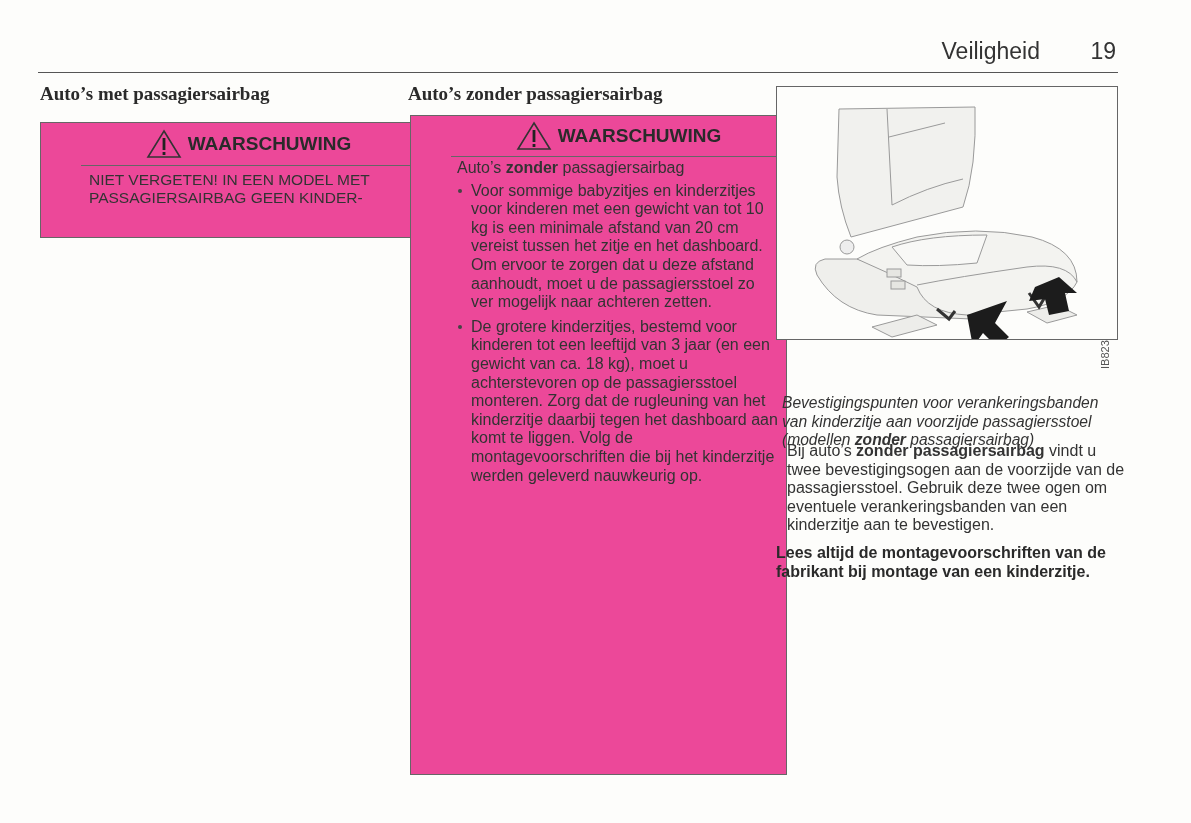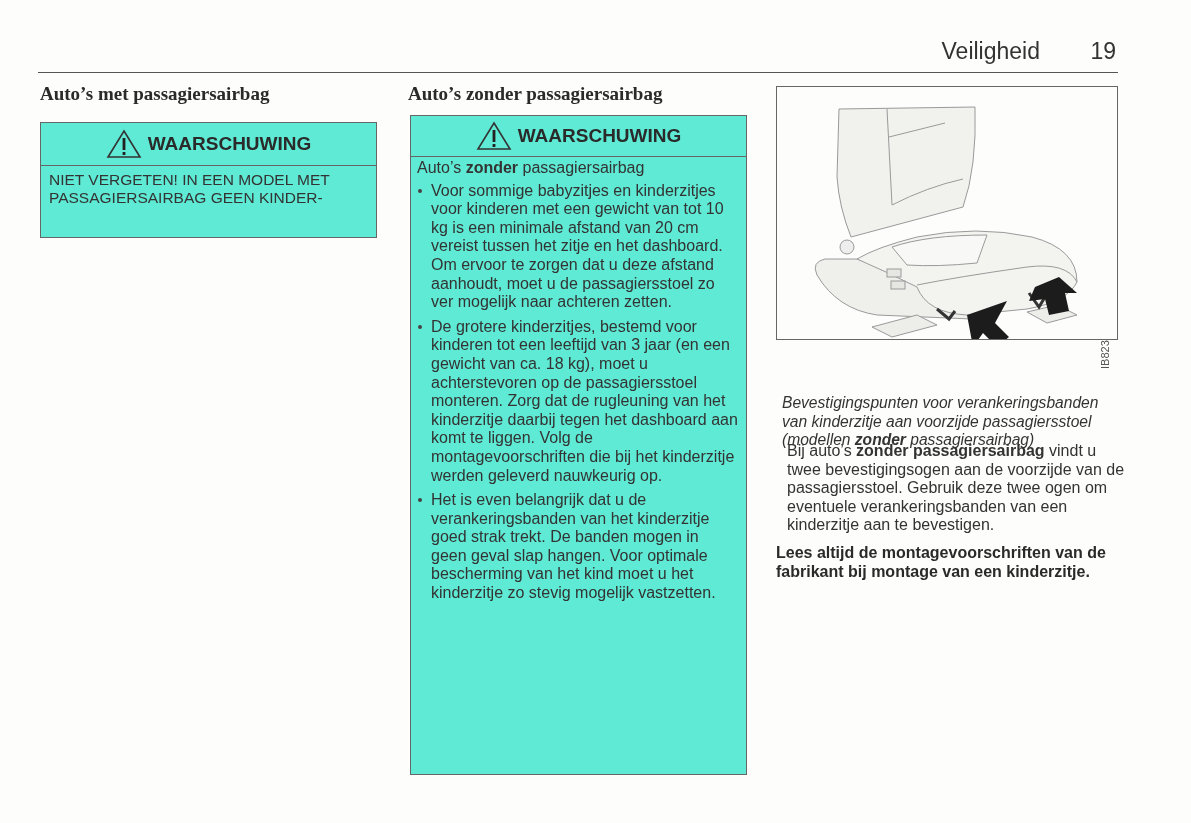--- a/index.html
+++ b/index.html
@@ -19,21 +19,21 @@
     font-size: 23px; color: #333;
   }
   .header-page {
     position: absolute; right: 2px; top: 2px;
     font-size: 23px; color: #333; text-align: center;
   }
   .section-title {
     position: absolute; font-weight: bold; font-size: 19px; color: #2a2a2a; font-family: Liberation Serif, serif;
   }
   .warn-box {
-    position: absolute; border: 1.3px solid #666; background: #5eead4;
+    position: absolute; border: 1.3px solid #666; background: #ec4899; padding-left: 40px;
   }
   .warn-head {
     border-bottom: 1.3px solid #666;
     display: flex; align-items: center; justify-content: center;
     font-weight: bold; font-size: 19px; color: #2a2a2a;
   }
   .warn-head svg { margin-right: 6px; }
   .warn-body-caps {
     font-size: 15.5px; line-height: 18px; padding: 5px 8px 6px 8px; color: #333;
   }
@@ -101,21 +101,20 @@
       <polygon points="18,2 34,28 2,28" fill="none" stroke="#333" stroke-width="1.6"></polygon>
       <rect x="16.6" y="9" width="2.8" height="12" fill="#222"></rect>
       <rect x="16.6" y="23" width="2.8" height="3" fill="#222"></rect>
     </svg>
     <span>WAARSCHUWING</span>
   </div>
   <div class="warn-body">
     <div class="intro"><span>Auto’s </span><b>zonder</b><span> passagiersairbag</span></div>
     <div class="bullet">Voor sommige babyzitjes en kinderzitjes voor kinderen met een gewicht van tot 10 kg is een minimale afstand van 20 cm vereist tussen het zitje en het dashboard. Om ervoor te zorgen dat u deze afstand aanhoudt, moet u de passagiersstoel zo ver mogelijk naar achteren zetten.</div>
     <div class="bullet">De grotere kinderzitjes, bestemd voor kinderen tot een leeftijd van 3 jaar (en een gewicht van ca. 18 kg), moet u achterstevoren op de passagiersstoel monteren. Zorg dat de rugleuning van het kinderzitje daarbij tegen het dashboard aan komt te liggen. Volg de montagevoorschriften die bij het kinderzitje werden geleverd nauwkeurig op.</div>
-    <div class="bullet">Het is even belangrijk dat u de verankeringsbanden van het kinderzitje goed strak trekt. De banden mogen in geen geval slap hangen. Voor optimale bescherming van het kind moet u het kinderzitje zo stevig mogelijk vastzetten.</div>
   </div>
 </div>
 
 <div class="figure">
   <svg width="340" height="252" viewBox="0 0 340 252">
     <g fill="#f4f4f1" stroke="#9a9a9a" stroke-width="1">
 
       <path d="M62,22 L60,90 Q62,120 74,150 L186,120 Q200,80 198,20 Z" fill="#f1f1ee"></path>
       <path d="M110,22 L115,118 Q150,100 186,92" fill="none"></path>
       <path d="M112,50 L168,36" fill="none"></path>

